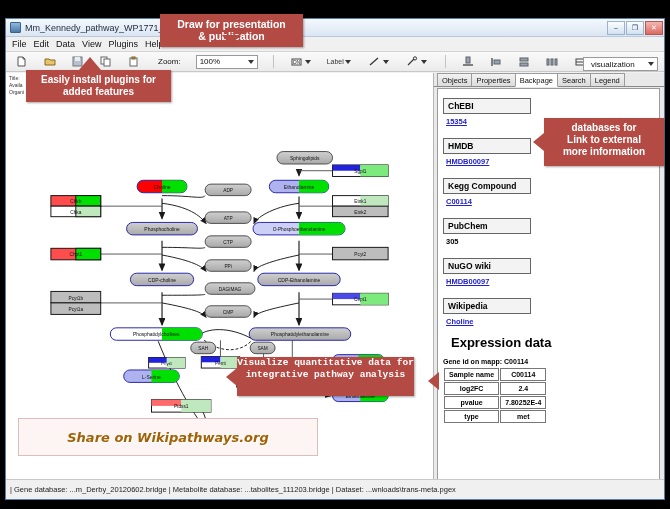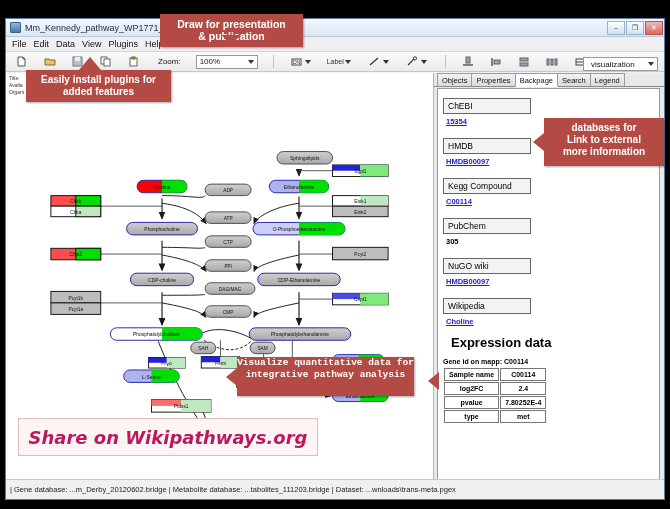--- a/index.html
+++ b/index.html
@@ -75,21 +75,21 @@
               background:#e9e9e9; border-bottom:1px solid #8a8a8a; }
   .tab { font-size:7.5px; padding:1px 4px 1px; border:1px solid #9b9b9b; border-bottom:none;
          background:linear-gradient(#f2f2f2,#dcdcdc); color:#111; margin-right:-1px; height:13px;
          display:flex; align-items:center; }
   .tab.active { background:#fff; height:14px; position:relative; z-index:2; border-bottom:1px solid #fff; }
   .backpage { position:absolute; left:3px; top:15px; right:4px; bottom:2px;
               background:#fff; border:1px solid #9b9b9b; overflow:hidden; padding:6px 5px; }
 
   .dbhdr {
     display:inline-block; min-width:88px; border:1px solid #666; background:#f3f3f3;
-    font-size:8.5px; font-weight:normal; color:#000; padding:2px 4px; margin-bottom:3px;
+    font-size:8.5px; font-weight:bold; color:#000; padding:2px 4px; margin-bottom:3px;
   }
   .dblink { font-size:7.5px; color:#2222cc; text-decoration:underline; display:block;
             margin:0 0 9px 3px; font-weight:bold; }
   .dbplain { font-size:7.5px; color:#000; display:block; margin:0 0 9px 3px; font-weight:bold; }
   .exprhdr { font-size:13px; font-weight:bold; color:#000; margin:2px 0 8px 8px; }
   .geneid { font-size:7px; color:#000; margin-bottom:2px; font-weight:bold; }
   table.expr { border-collapse:separate; border-spacing:1px; font-size:7px; }
   table.expr td { border:1px solid #777; background:#fff; text-align:center;
                   padding:2px 4px; color:#000; font-weight:bold; min-width:44px; }
 
@@ -107,21 +107,21 @@
     box-shadow:1px 1px 2px rgba(0,0,0,.35);
   }
   .co-arrow { position:absolute; width:0; height:0; z-index:30; }
   .co-down { border-left:9px solid transparent; border-right:9px solid transparent; border-top:11px solid #b34a44; }
   .co-up   { border-left:11px solid transparent; border-right:11px solid transparent; border-bottom:13px solid #b34a44; }
   .co-left { border-top:9px solid transparent; border-bottom:9px solid transparent; border-right:11px solid #b34a44; }
 
   .share {
     position:absolute; left:18px; top:418px; width:300px; height:38px; z-index:30;
     background:#fdf4f4; border:1px solid #e0bdbd; display:flex; align-items:center; justify-content:center;
-    color:#be185d; font-style:italic; font-weight:bold; font-size:18px;
+    color:#a16207; font-style:italic; font-weight:bold; font-size:13px;
     font-family:"DejaVu Sans", sans-serif; text-shadow:1px 1px 0 #fff;
   }
 </style>
 </head>
 <body>
 
 <div id="root">
 
   <div class="window">
 

